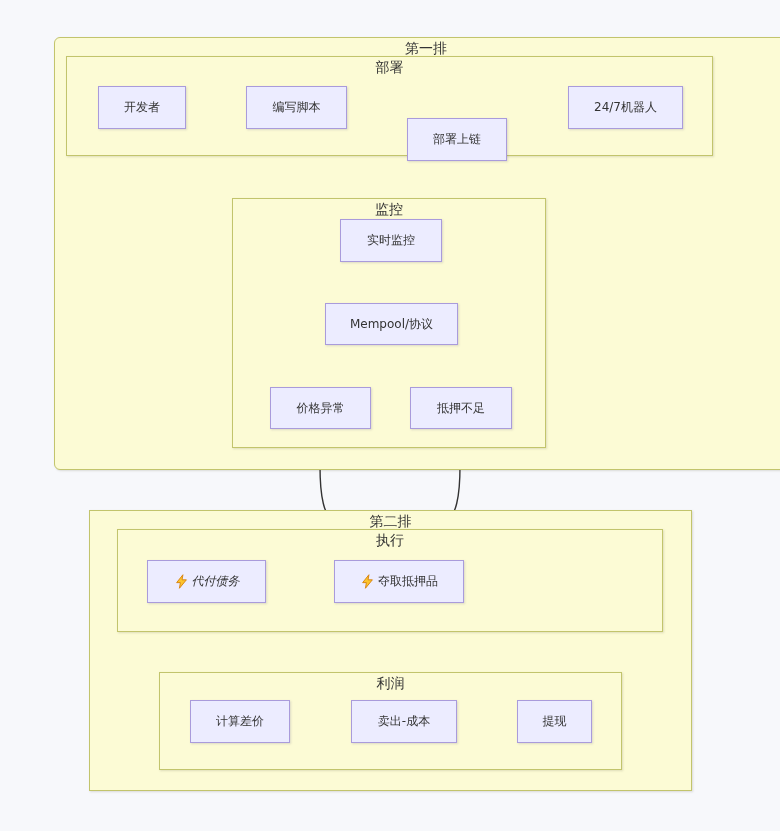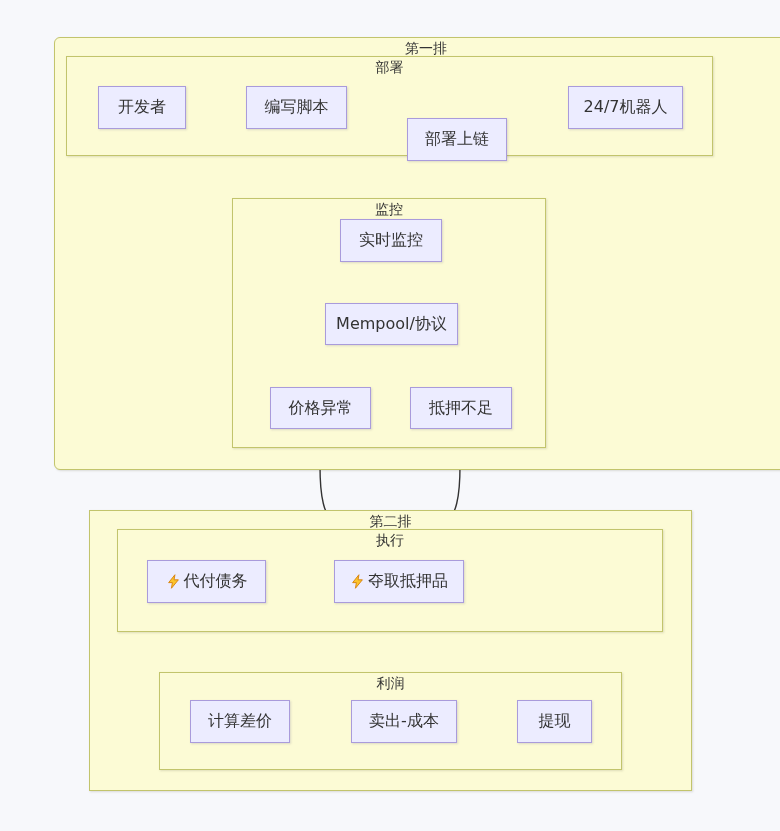--- a/index.html
+++ b/index.html
@@ -46,21 +46,21 @@
   .node{
     position:absolute;
     background:var(--node-fill);
     border:1px solid var(--node-border);
     box-shadow:1px 1px 2px rgba(80,70,120,0.18);
     box-sizing:border-box;
     display:flex;
     align-items:center;
     justify-content:center;
     gap:3px;
-    font-size:16px;
+    font-size:12px;
     color:var(--text);
     white-space:nowrap;
   }
   .bolt-icon{
     display:inline-flex;
     width:15px;
     height:15px;
     flex:0 0 auto;
   }
   #edges{
@@ -135,21 +135,21 @@
     </div>
     <div class="node" style="left: 325px; top: 303px; width: 133px; height: 42px;">
       <span>Mempool/协议</span>
     </div>
     <div class="node" style="left: 270px; top: 387px; width: 101px; height: 42px;">
       <span>价格异常</span>
     </div>
     <div class="node" style="left: 410px; top: 387px; width: 102px; height: 42px;">
       <span>抵押不足</span>
     </div>
-    <div class="node" style="left: 147px; top: 560px; width: 119px; height: 43px;">
+    <div class="node" style="left: 147px; top: 560px; width: 119px; height: 43px; font-style: italic;">
       <span class="bolt-icon">
         <svg viewBox="0 0 16 16" width="15" height="15">
           <polygon points="9.5,0.8 2.8,9.2 6.8,9.2 5.8,15.2 13.2,6.2 8.6,6.2" fill="#fcc42c" stroke="#d8820e" stroke-width="1" stroke-linejoin="round"></polygon>
         </svg>
       </span>
       <span>代付债务</span>
     </div>
     <div class="node" style="left: 326px; top: 560px; width: 130px; height: 43px; margin-left: 8px;">
       <span class="bolt-icon">
         <svg viewBox="0 0 16 16" width="15" height="15">

